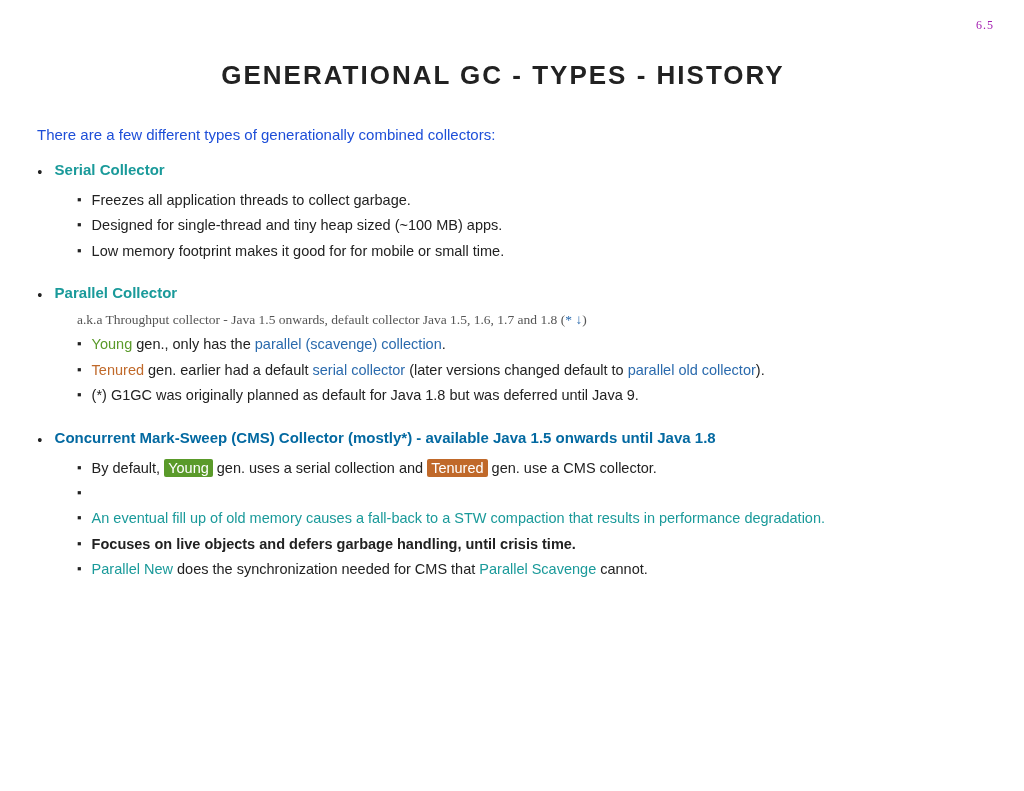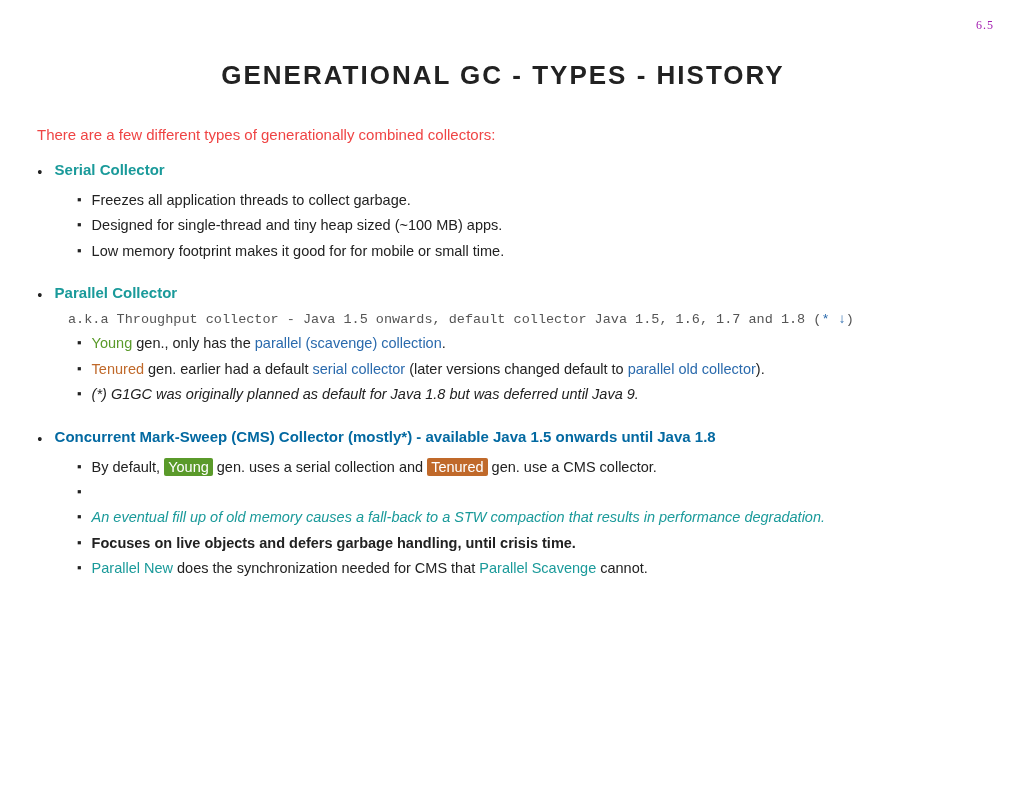--- a/index.html
+++ b/index.html
@@ -37,21 +37,21 @@
       font-weight: bold;
       letter-spacing: 2px;
       color: #222;
       margin-bottom: 35px;
       font-family: 'Arial', sans-serif;
       text-transform: uppercase;
     }
 
     .intro-text {
       font-size: 15px;
-      color: #ef4444;
+      color: #1d4ed8;
       margin-bottom: 18px;
       font-family: 'Arial', sans-serif;
     }
 
     .section {
       margin-bottom: 22px;
     }
 
     .bullet-item {
       display: flex;
@@ -107,29 +107,28 @@
       flex-shrink: 0;
       font-size: 13px;
       line-height: 1.7;
     }
 
     .sub-item-text {
       line-height: 1.55;
     }
 
     .aka-text {
-      margin-left: 31px;
+      margin-left: 40px;
       font-size: 13.5px;
       color: #555;
-      font-family: Liberation Mono, monospace;
+      font-family: Liberation Serif, serif;
       margin-bottom: 5px;
     }
 
     .italic-text {
-      font-style: italic;
     }
 
     .bold-text {
       font-weight: bold;
     }
 
     .cms-title {
       font-size: 15px;
       font-weight: bold;
       font-family: 'Arial', sans-serif;

